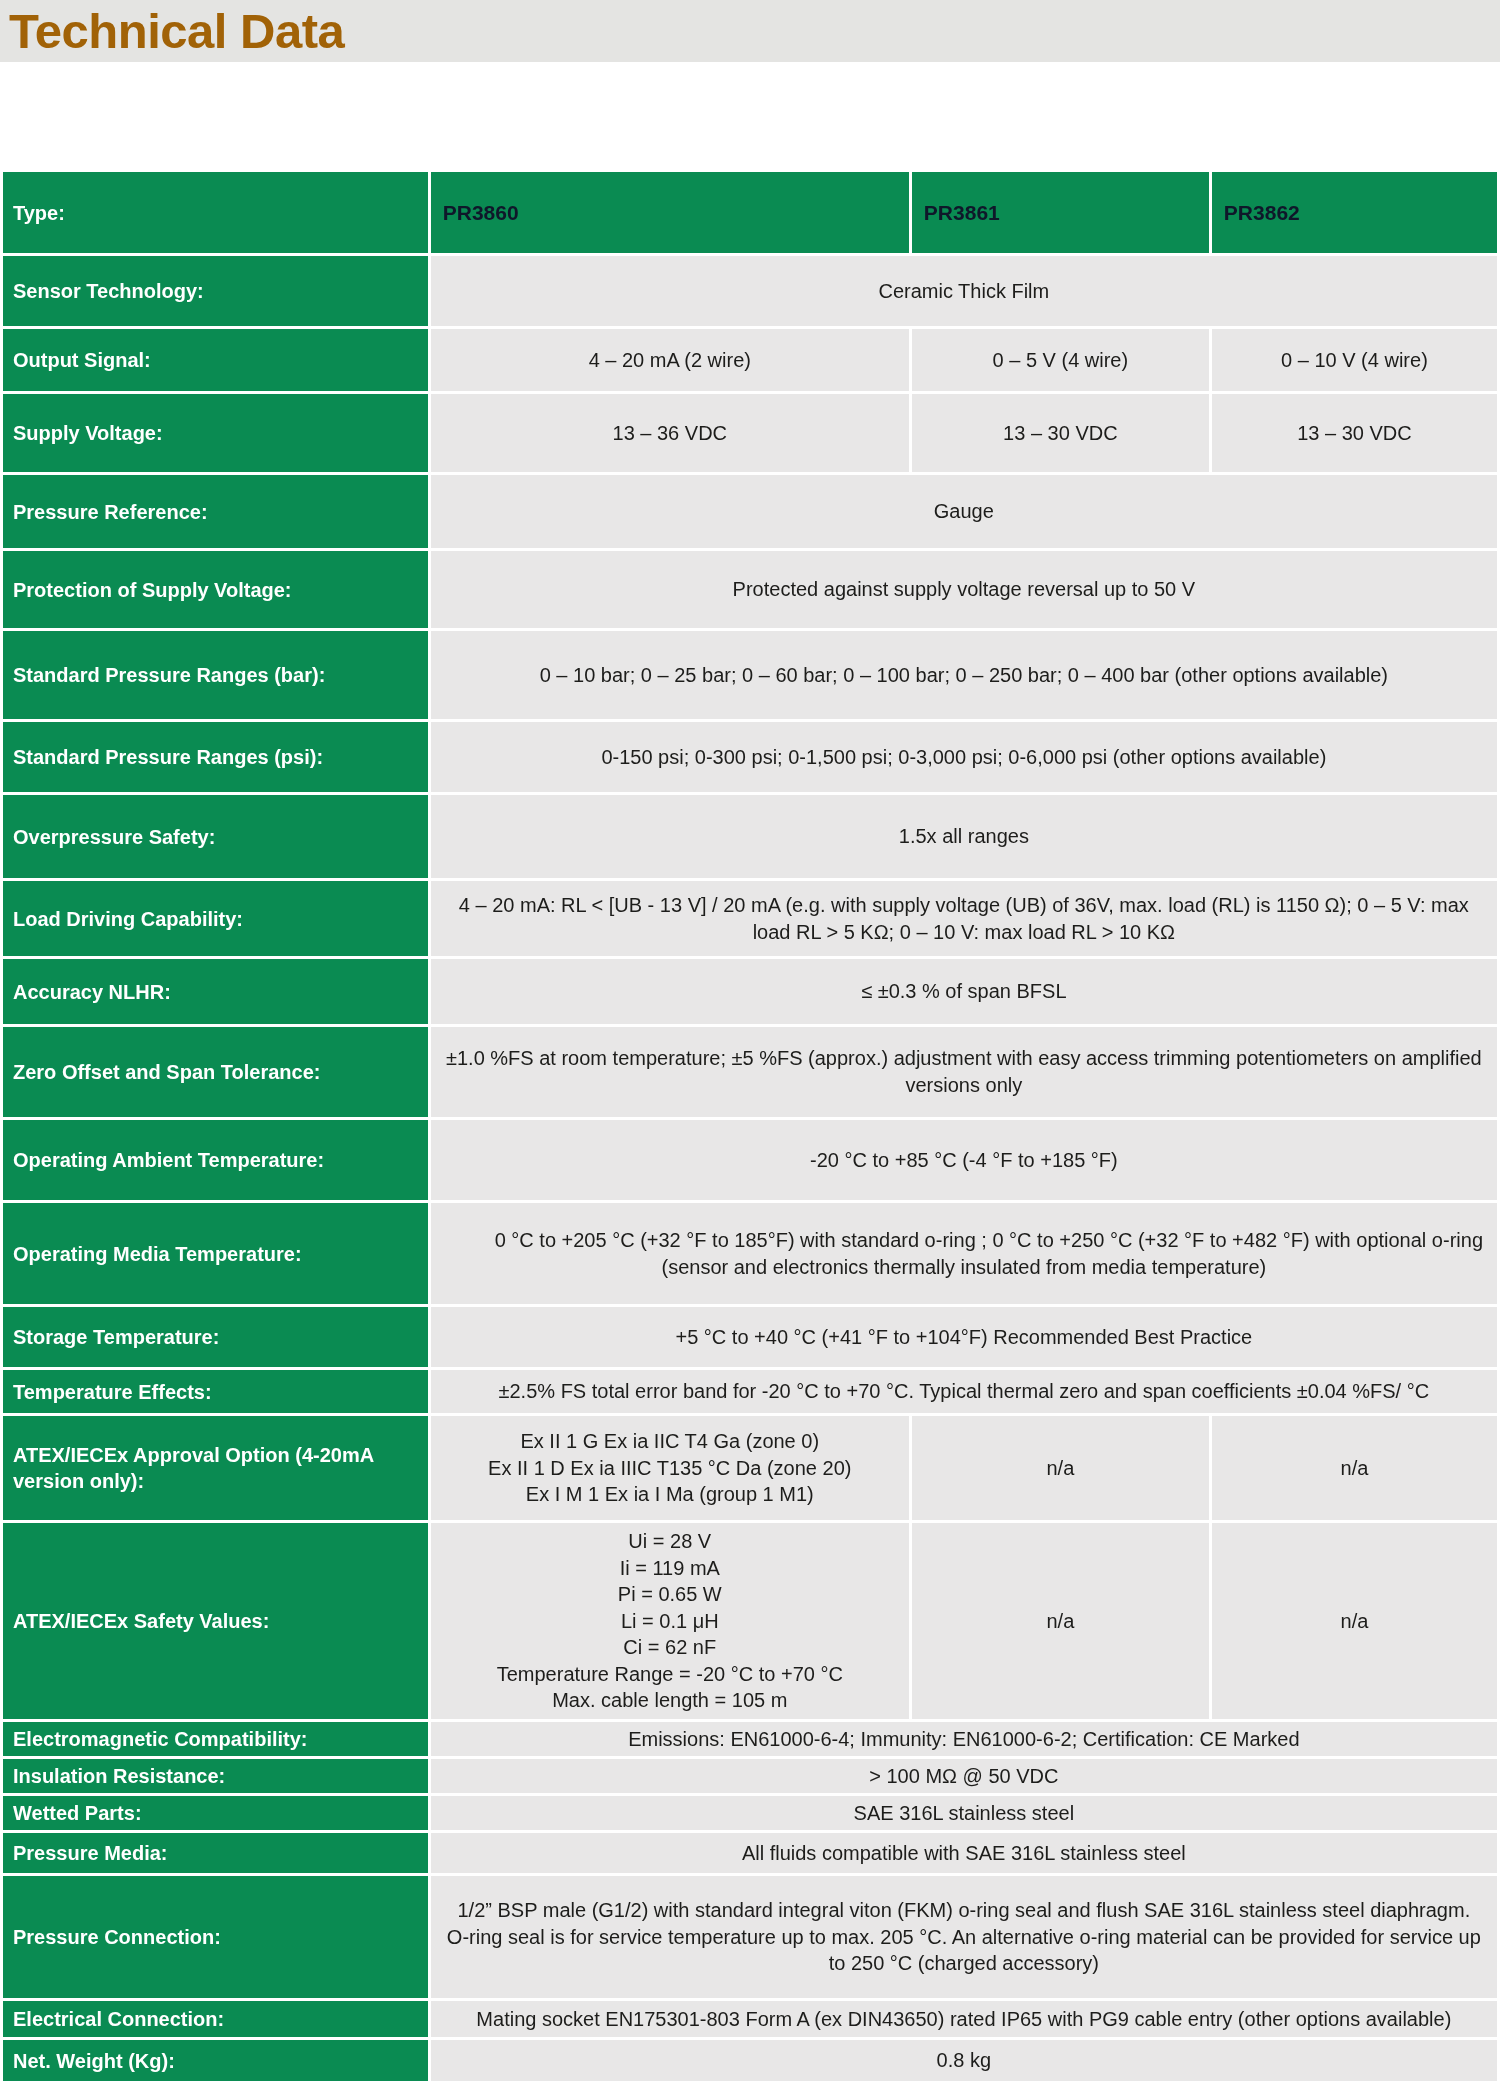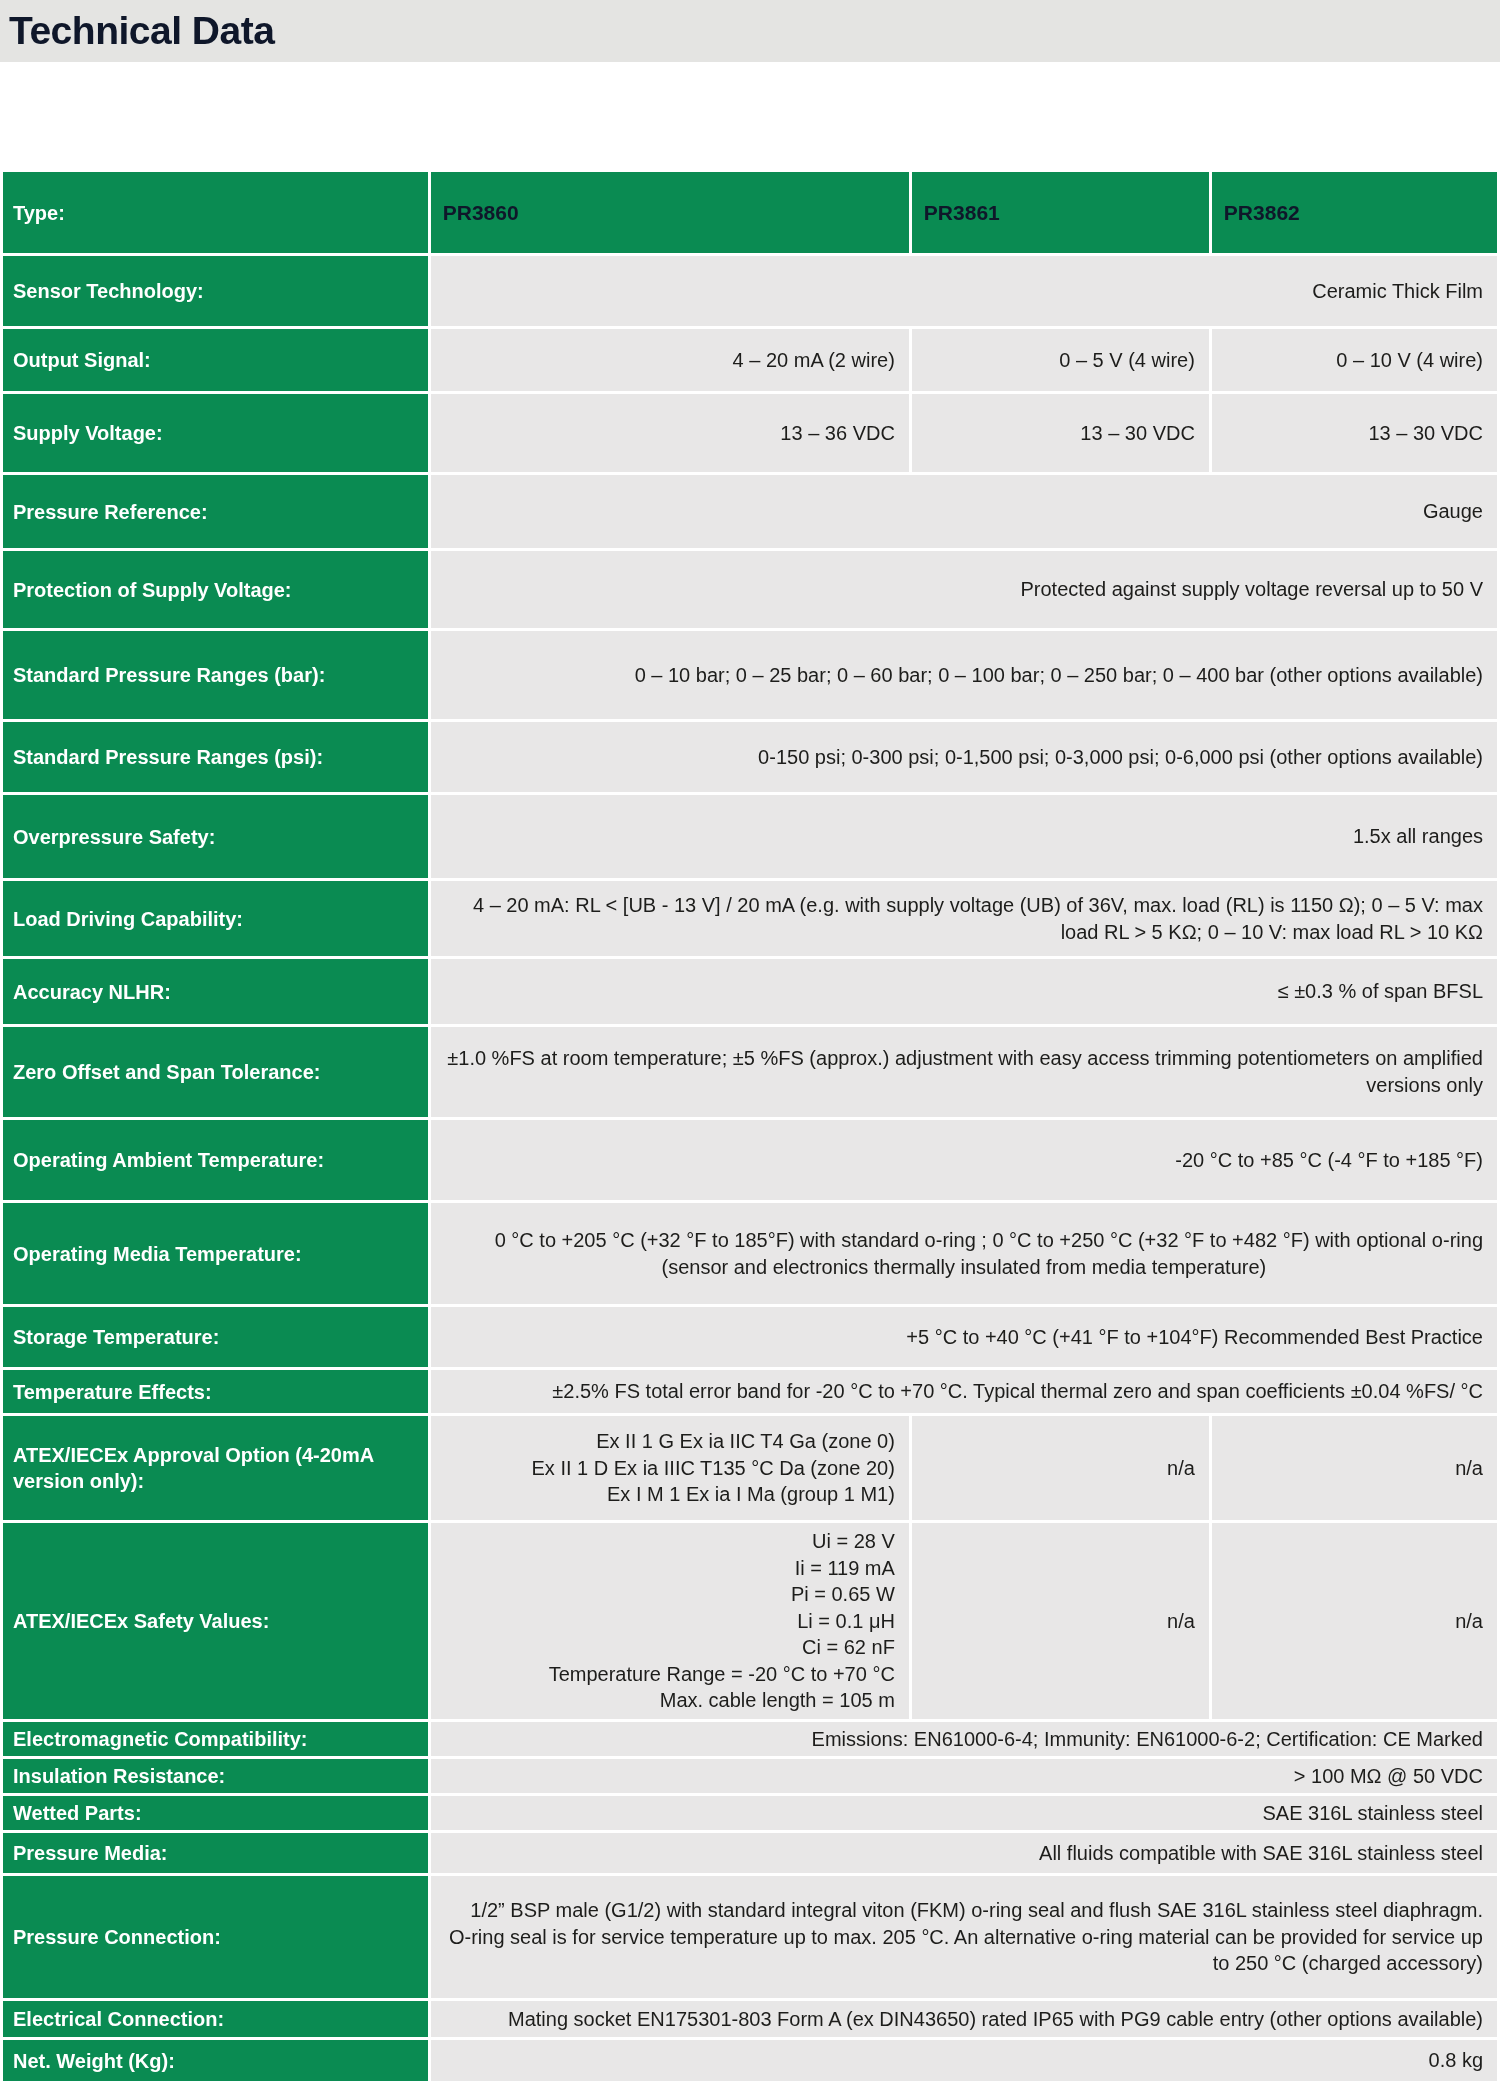--- a/index.html
+++ b/index.html
@@ -12,23 +12,23 @@
   .title-strip{
     height:62px;
     background:#e4e4e2;
     display:flex;
     align-items:center;
     padding-left:9px;
     box-sizing:border-box;
   }
   .title-strip h1{
     margin:0;
-    font-size:39px;
+    font-size:49px;
     font-weight:bold;
-    color:#0f172a;
+    color:#a16207;
     letter-spacing:-0.5px;
   }
   table.tech{
     width:1500px;
     margin-top:107px;
     border-collapse:separate;
     border-spacing:3px;
     table-layout:fixed;
   }
   col.c-label{width:28.6%;}
@@ -51,21 +51,21 @@
     font-weight:bold;
     font-size:21px;
     text-align:left;
     vertical-align:middle;
     padding:4px 12px;
   }
   td.value{
     background:#e8e7e7;
     color:#1d1d1b;
     font-size:20px;
-    text-align:right;
+    text-align:center;
     vertical-align:middle;
     padding:3px 14px;
     line-height:1.33;
     overflow-wrap:break-word;
   }
   td.pre{white-space:pre-line;}
   td.align-media{text-align:right;text-align-last:center;}
   
   tbody tr:nth-child(1){height:81px;}
   tbody tr:nth-child(2){height:70px;}

